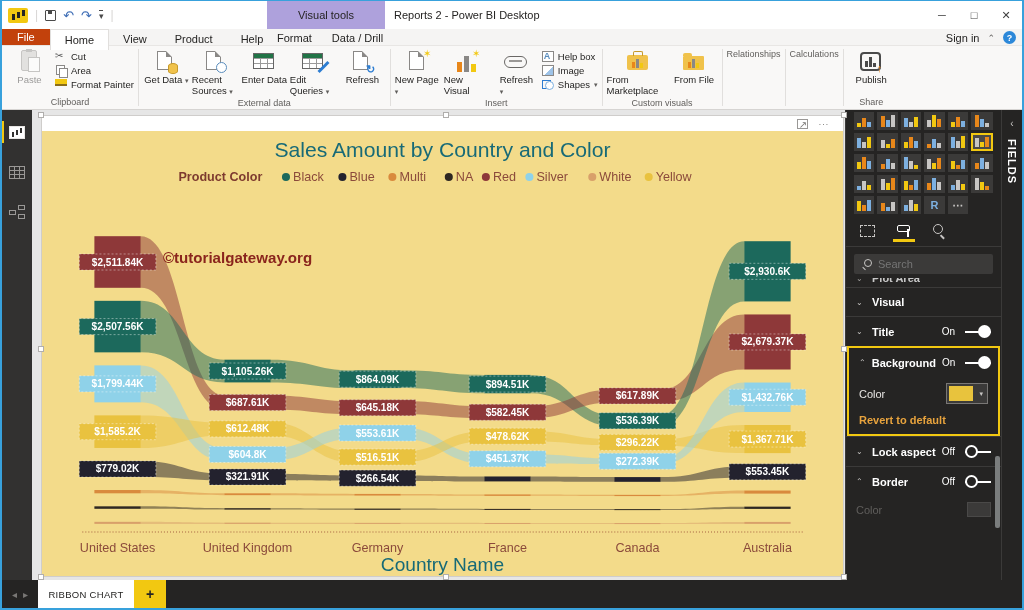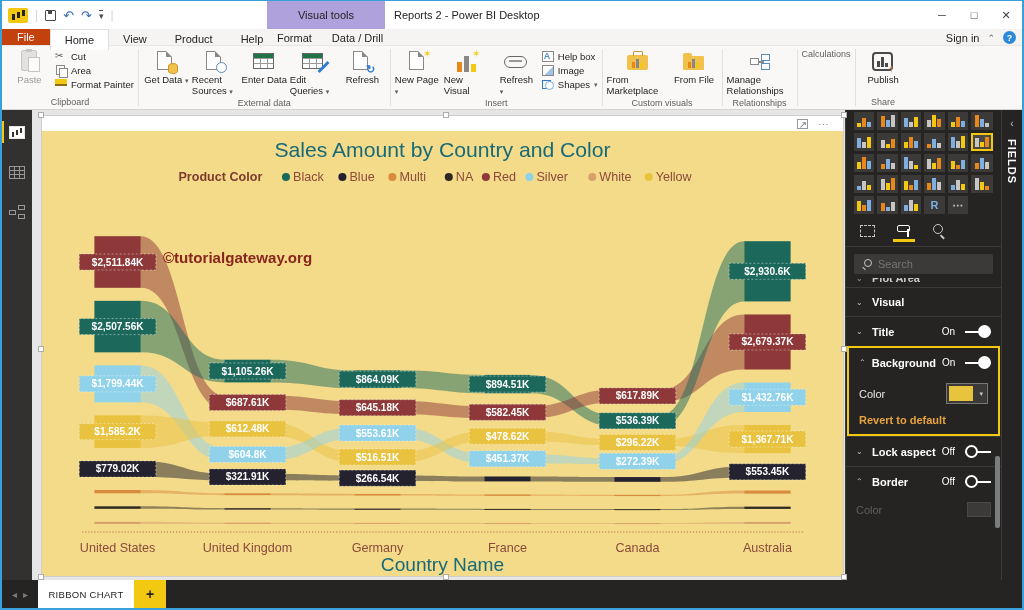--- a/index.html
+++ b/index.html
@@ -360,32 +360,20 @@
                 <i></i>
               </div>
             </div>
           <div class="cap">From File</div>
         </div>
       </div>
       <div class="rlabel">Custom visuals</div>
     </div>
     <div class="rsep"></div>
     <div class="rgroup">
-      <div class="rbtns">
-        <div class="bigbtn" style="width:66px">
-          <div class="ic">
-              <div class="i-rel">
-                <i></i>
-                <i></i>
-                <i></i>
-              </div>
-            </div>
-          <div class="cap">Manage Relationships</div>
-        </div>
-      </div>
       <div class="rlabel">Relationships</div>
     </div>
     <div class="rsep"></div>
     <div class="rgroup">
       <div class="rlabel">Calculations</div>
     </div>
     <div class="rsep"></div>
     <div class="rgroup">
       <div class="rbtns">
         <div class="bigbtn">

